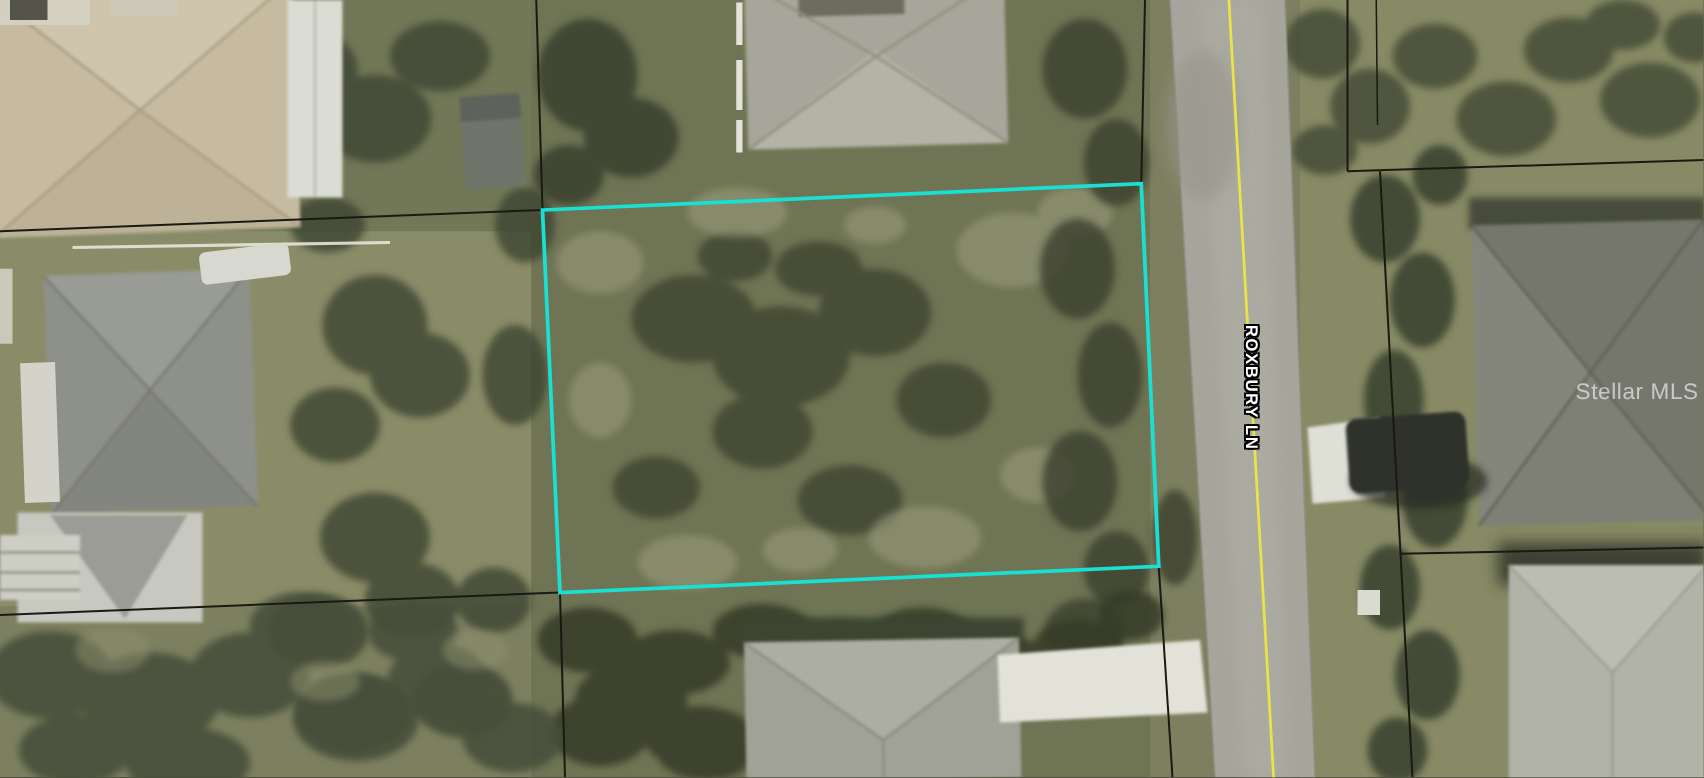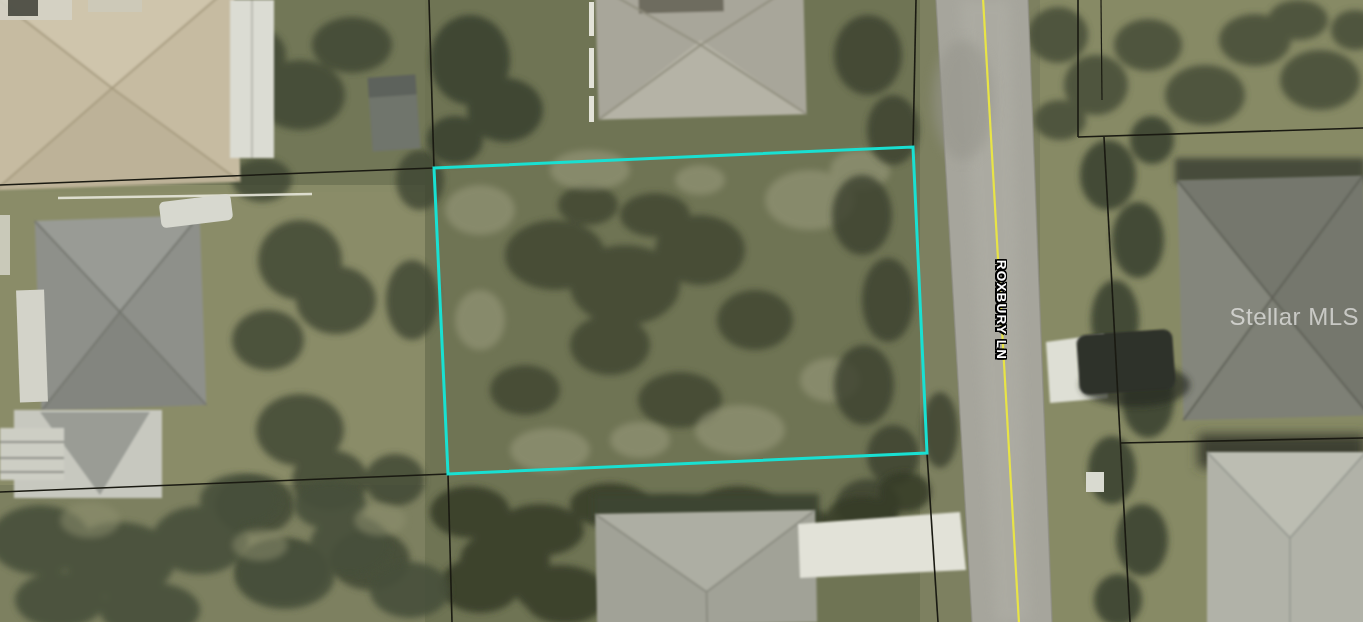--- a/index.html
+++ b/index.html
@@ -14,21 +14,21 @@
     transform-origin:center;
     font-weight:700;font-size:13.5px;letter-spacing:1.2px;white-space:nowrap;
     color:#fff;
     text-shadow:-1.5px -1.5px 0 #000,1.5px -1.5px 0 #000,-1.5px 1.5px 0 #000,
                  1.5px 1.5px 0 #000,-1.5px 0 0 #000,1.5px 0 0 #000,
                  0 -1.5px 0 #000,0 1.5px 0 #000;
     user-select:none;
   }
   .watermark{
     position:absolute;right:4px;top:303px;
-    font-weight:400;font-size:24px;letter-spacing:.5px;white-space:nowrap;
+    font-weight:400;font-size:18px;letter-spacing:.5px;white-space:nowrap;
     color:rgba(255,255,255,0.6);
     user-select:none;
   }
 </style>
 </head>
 <body>
 
 <div id="stage">
 
   <svg id="scene" viewBox="0 0 1363 622" xmlns="http://www.w3.org/2000/svg">

